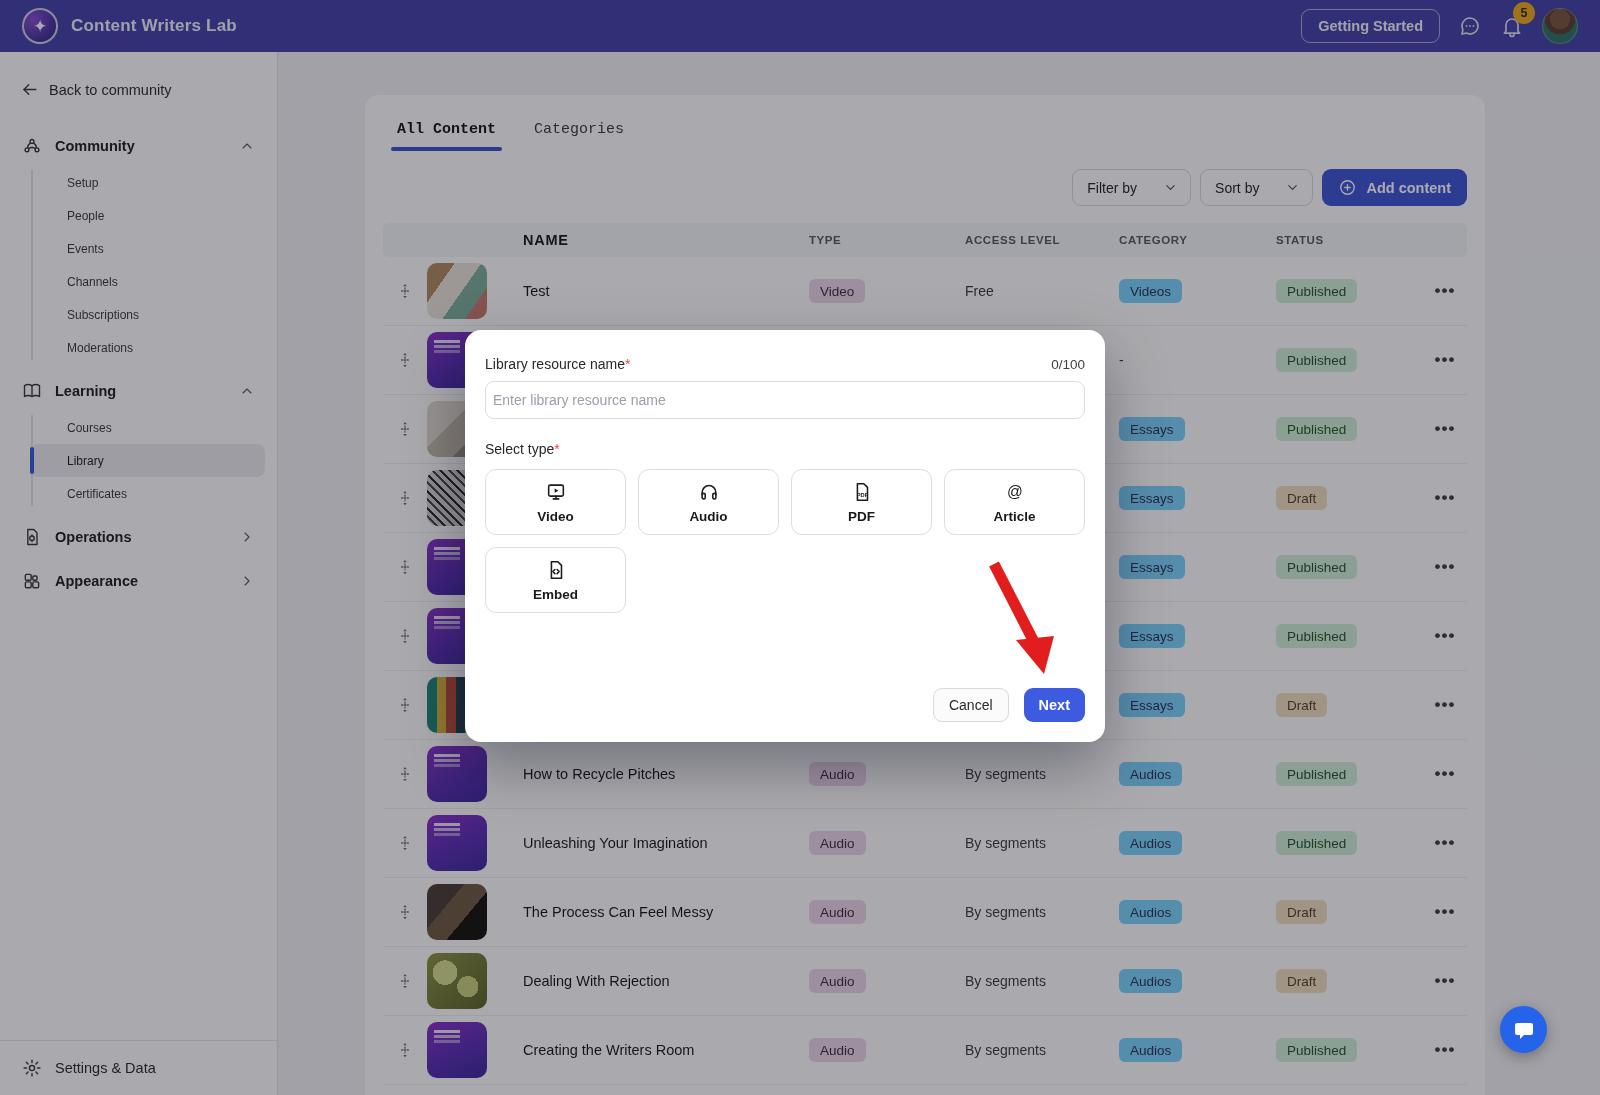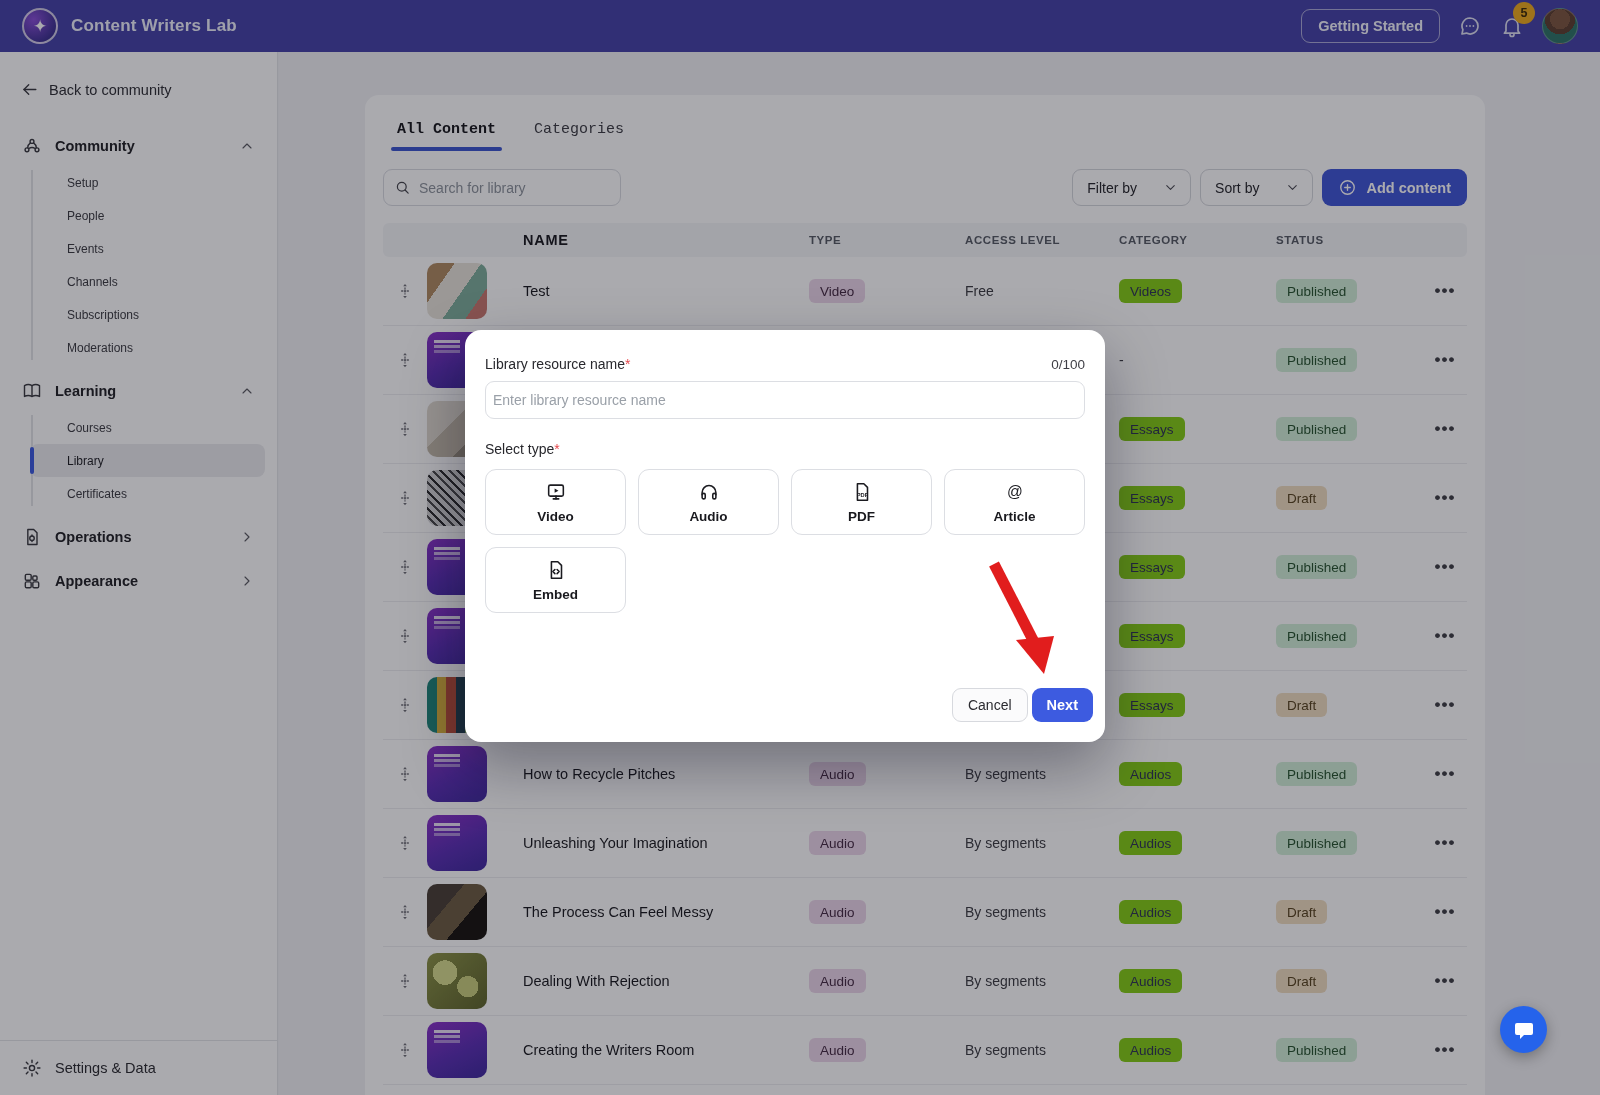--- a/index.html
+++ b/index.html
@@ -91,21 +91,21 @@
     background:rgba(255,255,255,.85); box-shadow:0 5px 0 rgba(255,255,255,.65), 0 10px 0 rgba(255,255,255,.45); }
   .thumb-photo-flowers { background:linear-gradient(125deg,#b08a62 0 28%,#e8e3da 28% 55%,#7fae9b 55% 78%,#c9786f 78%); }
   .thumb-photo-paper { background:linear-gradient(135deg,#e0dacf 0 40%,#c4bbaa 40% 70%,#98907f 70%); }
   .thumb-doodle { background:repeating-linear-gradient(45deg,#2c2c2c 0 2px,#d8d8d8 2px 6px,#4a4a4a 6px 8px,#cfcfcf 8px 12px); }
   .thumb-photo-binders { background:linear-gradient(90deg,#20867a 0 16%,#d9b13c 16% 32%,#bb4f3a 32% 48%,#22404e 48% 64%,#7ea065 64% 82%,#99566b 82%); }
   .thumb-photo-desk { background:linear-gradient(130deg,#4a4036 0 35%,#6e5c43 35% 62%,#191510 62%); }
   .thumb-photo-crumpled { background:radial-gradient(circle at 30% 35%,#d8dc8e 0 22%,transparent 22%),radial-gradient(circle at 68% 60%,#c9ce7d 0 20%,transparent 20%),linear-gradient(135deg,#8d9447,#5f652c); }
   .cell-name { font-size:14.5px; color:#1a1a1f; padding-left:18px; }
   .badge { display:inline-block; font-size:13.5px; padding:4.5px 11px; border-radius:6px; }
   .badge-type { background:#ecd6ea; color:#462b44; }
-  .badge-category { background:#84cc16; color:#2f3554; }
+  .badge-category { background:#7dd3fc; color:#2f3554; }
   .badge-published { background:#d2efd8; color:#27532f; }
   .badge-draft { background:#f0ddc0; color:#584420; }
   .cell-plain { font-size:14px; color:#3c3c42; padding-left:6px; }
   .cell-pad { padding-left:6px; }
   .row-menu { color:#3f3f46; font-size:17px; font-weight:700; letter-spacing:1px; cursor:pointer;
     text-align:center; }
 
   
   .overlay { position:absolute; inset:0; background:rgba(12,12,22,.35); z-index:40; }
   .modal { position:absolute; left:465px; top:330px; width:640px; height:412px; background:#fff;
@@ -120,21 +120,21 @@
   .text-input { width:100%; height:38px; border:1px solid #dcdee3; border-radius:9px; margin-top:9px;
     padding:0 7px; font-size:14px; font-family:inherit; color:#26262b; outline:none; }
   .text-input::placeholder { color:#9aa0a8; }
   .select-label { margin-top:22px; }
   .type-grid { display:grid; grid-template-columns:repeat(4,1fr); gap:12px; margin-top:12px; }
   .type-card { height:66px; border:1px solid #dcdee3; border-radius:11px; background:#fff; display:flex;
     flex-direction:column; align-items:center; justify-content:center; gap:6px; cursor:pointer;
     font-family:inherit; }
   .type-card .icn { color:#1b1b20; } .type-card .icn svg { width:22px; height:22px; }
   .type-card .type-label { font-size:13.5px; font-weight:600; color:#19191e; }
-  .modal-footer { position:absolute; right:12px; bottom:20px; display:flex; gap:4px; }
+  .modal-footer { position:absolute; right:20px; bottom:20px; display:flex; gap:15px; }
   .btn-cancel { border:1px solid #d7d9de; background:#fbfbfc; color:#2b2b30; font-size:14px;
     border-radius:9px; padding:8px 15px; cursor:pointer; font-family:inherit; }
   .btn-next { border:none; background:#3d5be0; color:#fff; font-size:14.5px; font-weight:700;
     border-radius:9px; padding:8px 15px; cursor:pointer; font-family:inherit; }
 
   .annotation-arrow { position:absolute; left:982px; top:556px; z-index:55; pointer-events:none; }
 
   .chat-launcher { position:absolute; left:1500px; top:1006px; width:47px; height:47px; border-radius:50%;
     background:#2563eb; z-index:60; display:flex; align-items:center; justify-content:center;
     box-shadow:0 4px 14px rgba(0,0,0,.3); cursor:pointer; color:#fff; }
@@ -279,29 +279,20 @@
     </div>
   </div>
 
   <div class="content">
     <div class="card">
       <div class="tabs-row" id="tabs-row">
           <div class="tab active">All Content</div>
           <div class="tab">Categories</div>
         </div>
       <div class="toolbar">
-        <div class="search-box">
-          <span class="icn">
-              <svg viewBox="0 0 24 24" fill="none" stroke="currentColor" stroke-width="1.7" stroke-linecap="round" stroke-linejoin="round">
-                <circle cx="11" cy="11" r="6.2"></circle>
-                <line x1="15.6" y1="15.6" x2="20" y2="20"></line>
-              </svg>
-            </span>
-          <input type="text" placeholder="Search for library" style="">
-        </div>
         <div class="toolbar-right">
           <div class="dropdown">
             <span>Filter by</span>
             <span class="icn">
                 <svg viewBox="0 0 24 24" fill="none" stroke="currentColor" stroke-width="1.7" stroke-linecap="round" stroke-linejoin="round">
                   <polyline points="6,9 12,15 18,9"></polyline>
                 </svg>
               </span>
           </div>
           <div class="dropdown">

